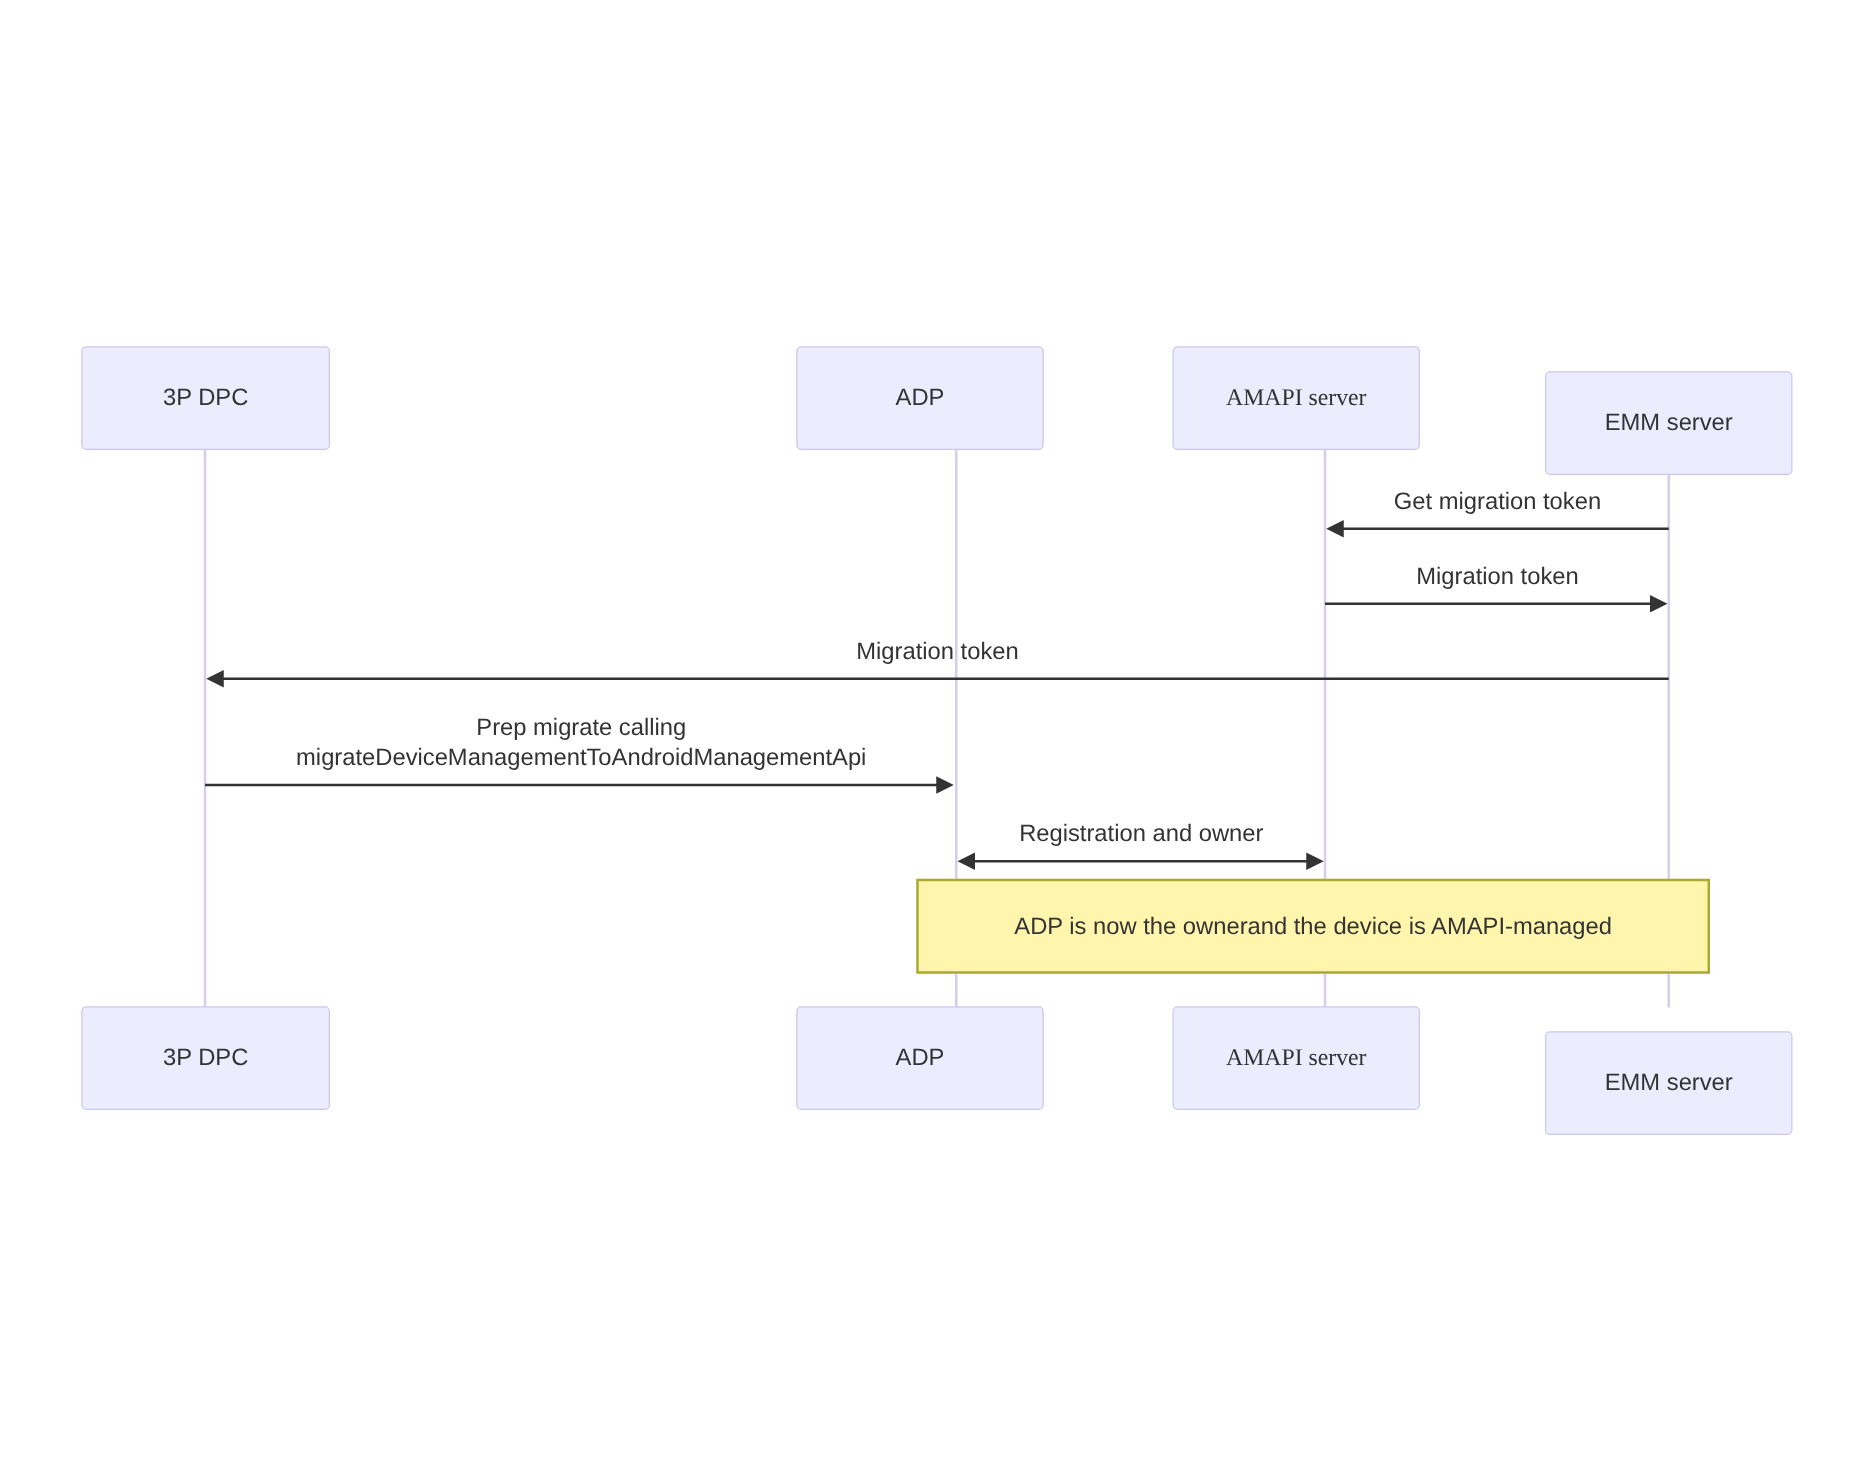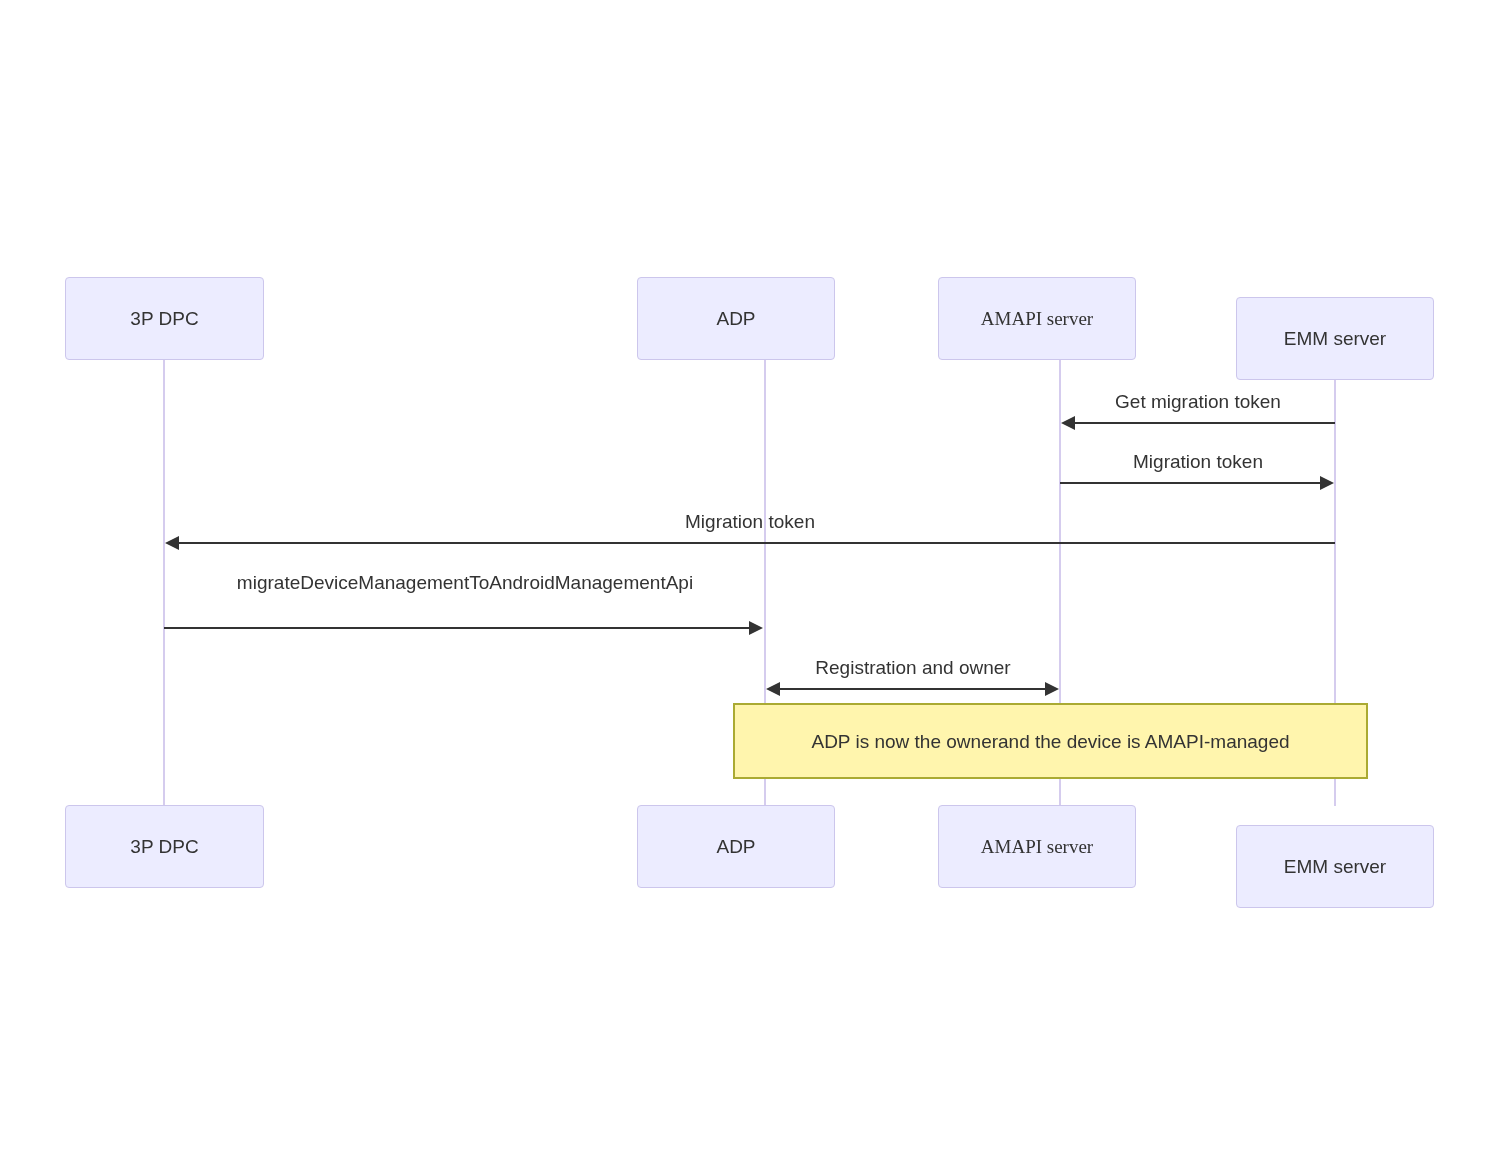--- a/index.html
+++ b/index.html
@@ -116,20 +116,21 @@
       <line x1="779" y1="689" x2="1046" y2="689"></line>
       <polygon points="766,689 780,682 780,696"></polygon>
       <polygon points="1059,689 1045,682 1045,696"></polygon>
     </g>
   </svg>
 
   <div class="msg m1">Get migration token</div>
   <div class="msg m2">Migration token</div>
   <div class="msg m3">Migration token</div>
   <div class="msg m4">
+    <div>Prep migrate calling</div>
     <div>migrateDeviceManagementToAndroidManagementApi</div>
   </div>
   <div class="msg m5">Registration and owner</div>
 
   <div class="note">
     <div>ADP is now the owner</div>
     <div>and the device is AMAPI-managed</div>
   </div>
 
   <div class="actor a1 top">3P DPC</div>

